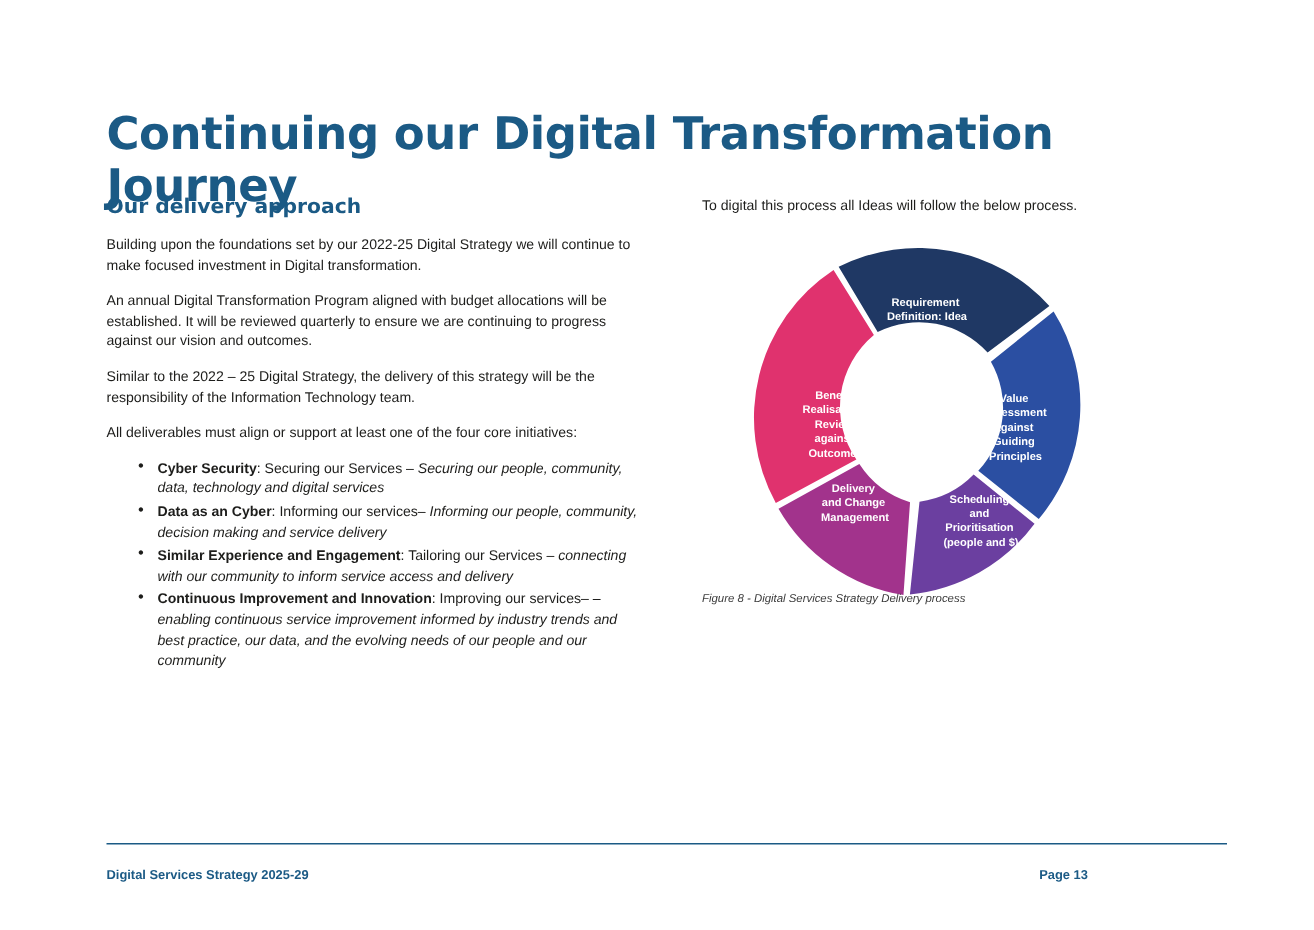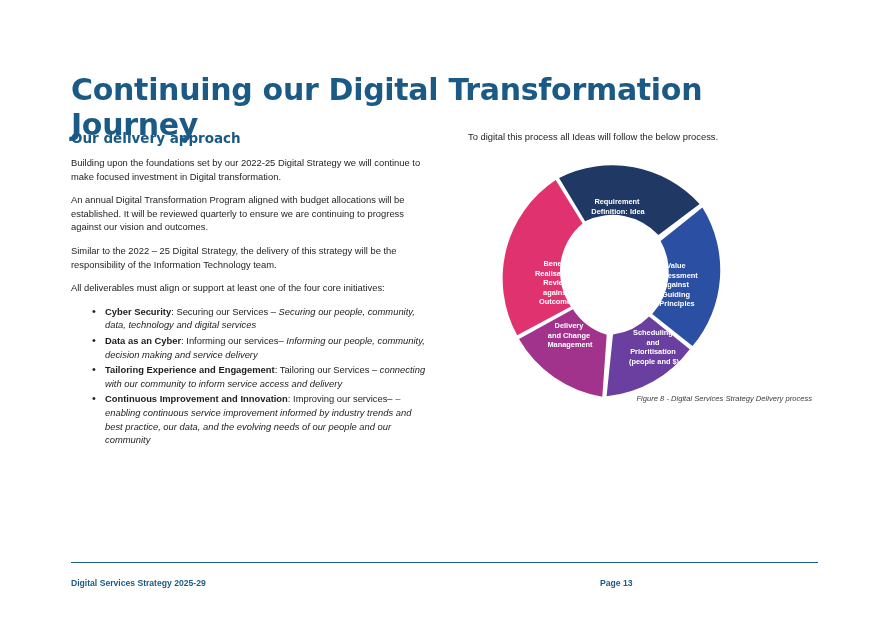--- a/index.html
+++ b/index.html
@@ -106,21 +106,21 @@
     fill: #ffffff;
     font-size: 7.4px;
     font-weight: bold;
     text-anchor: middle;
   }
   .figure-caption {
     position: absolute;
     left: 0;
     top: 246px;
     width: 344px;
-    text-align: right;
+    text-align: left;
     font-size: 7.6px;
     font-style: italic;
     color: #3b3b3b;
   }
 
   
   .footer-rule {
     position: absolute;
     left: 71px;
     top: 562px;
@@ -134,21 +134,21 @@
     top: 578px;
     font-size: 8.6px;
     font-weight: bold;
     color: #1b5a85;
   }
   .footer-right {
     position: absolute;
     left: 600px;
     top: 578px;
     width: 218px;
-    text-align: left;
+    text-align: center;
     font-size: 8.6px;
     font-weight: bold;
     color: #1b5a85;
   }
 </style>
 </head>
 <body>
 
 <div class="page">
 
@@ -158,21 +158,21 @@
     <div class="section-heading">Our delivery approach</div>
 
     <p class="body-text">Building upon the foundations set by our 2022-25 Digital Strategy we will continue to make focused investment in Digital transformation.</p>
     <p class="body-text">An annual Digital Transformation Program aligned with budget allocations will be established. It will be reviewed quarterly to ensure we are continuing to progress against our vision and outcomes.</p>
     <p class="body-text">Similar to the 2022 – 25 Digital Strategy, the delivery of this strategy will be the responsibility of the Information Technology team.</p>
     <p class="body-text">All deliverables must align or support at least one of the four core initiatives:</p>
 
     <ul class="initiatives">
       <li><span class="bold">Cyber Security</span><span>: Securing our Services – </span><span class="ital">Securing our people, community, data, technology and digital services</span></li>
       <li><span class="bold">Data as an Cyber</span><span>: Informing our services– </span><span class="ital">Informing our people, community, decision making and service delivery</span></li>
-      <li><span class="bold">Tailoring Experience and Engagement</span><span>: Tailoring our Services – </span><span class="ital">connecting with our community to inform service access and delivery</span></li>
+      <li><span class="bold">Similar Experience and Engagement</span><span>: Tailoring our Services – </span><span class="ital">connecting with our community to inform service access and delivery</span></li>
       <li><span class="bold">Continuous Improvement and Innovation</span><span>: Improving our services– </span><span class="ital">– enabling continuous service improvement informed by industry trends and best practice, our data, and the evolving needs of our people and our community</span></li>
     </ul>
   </div>
 
   <div class="col-right">
     <p class="intro-right">To digital this process all Ideas will follow the below process.</p>
   </div>
 
   <div class="diagram-wrap">
     <div class="donut">

